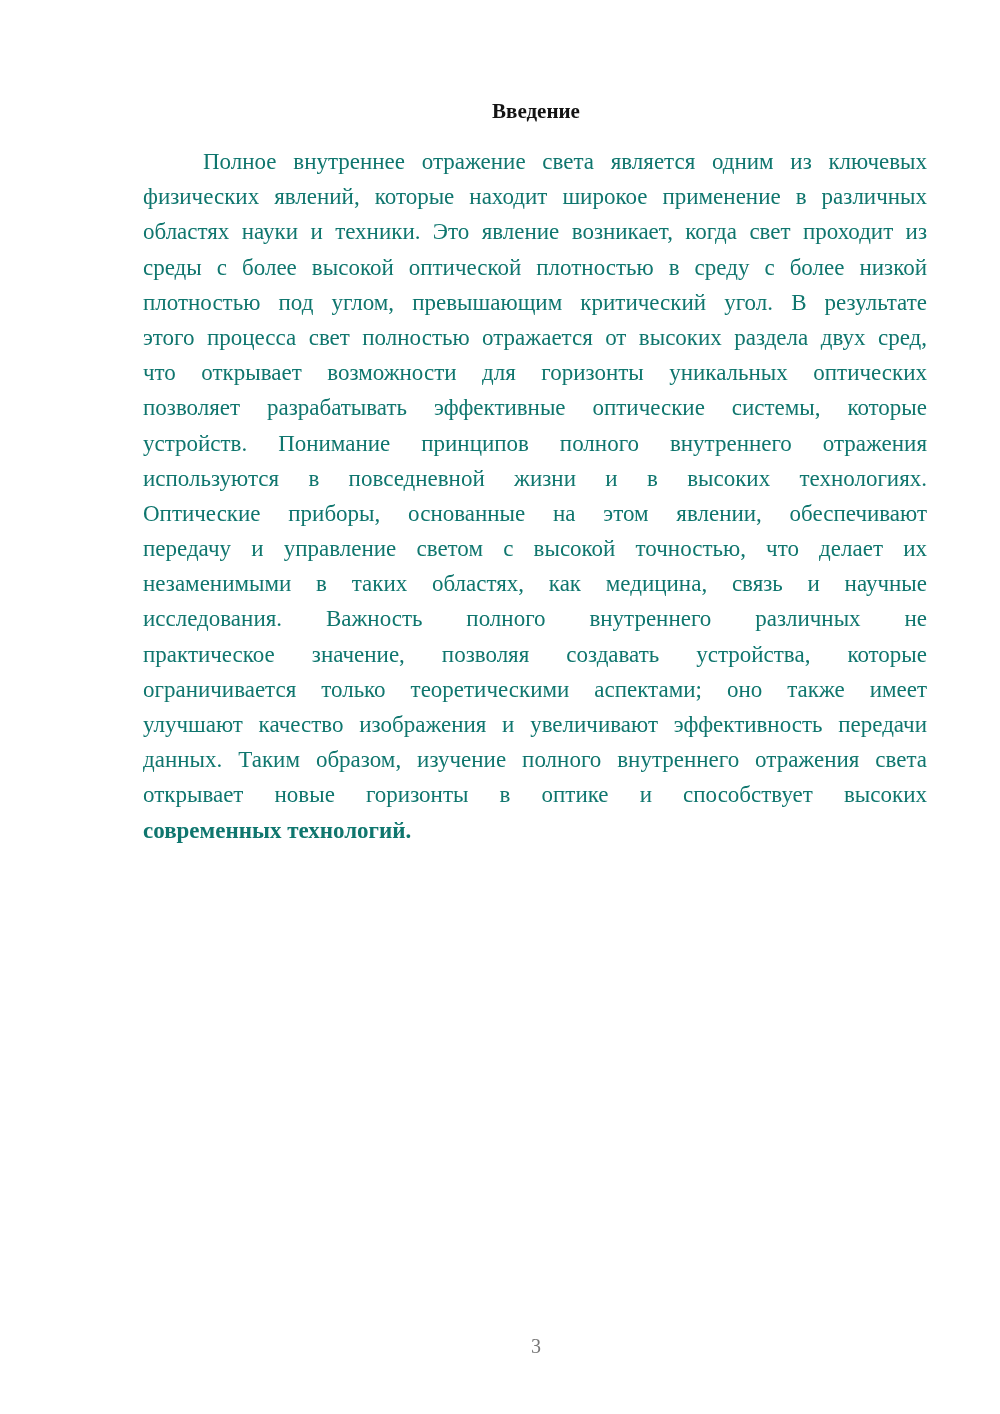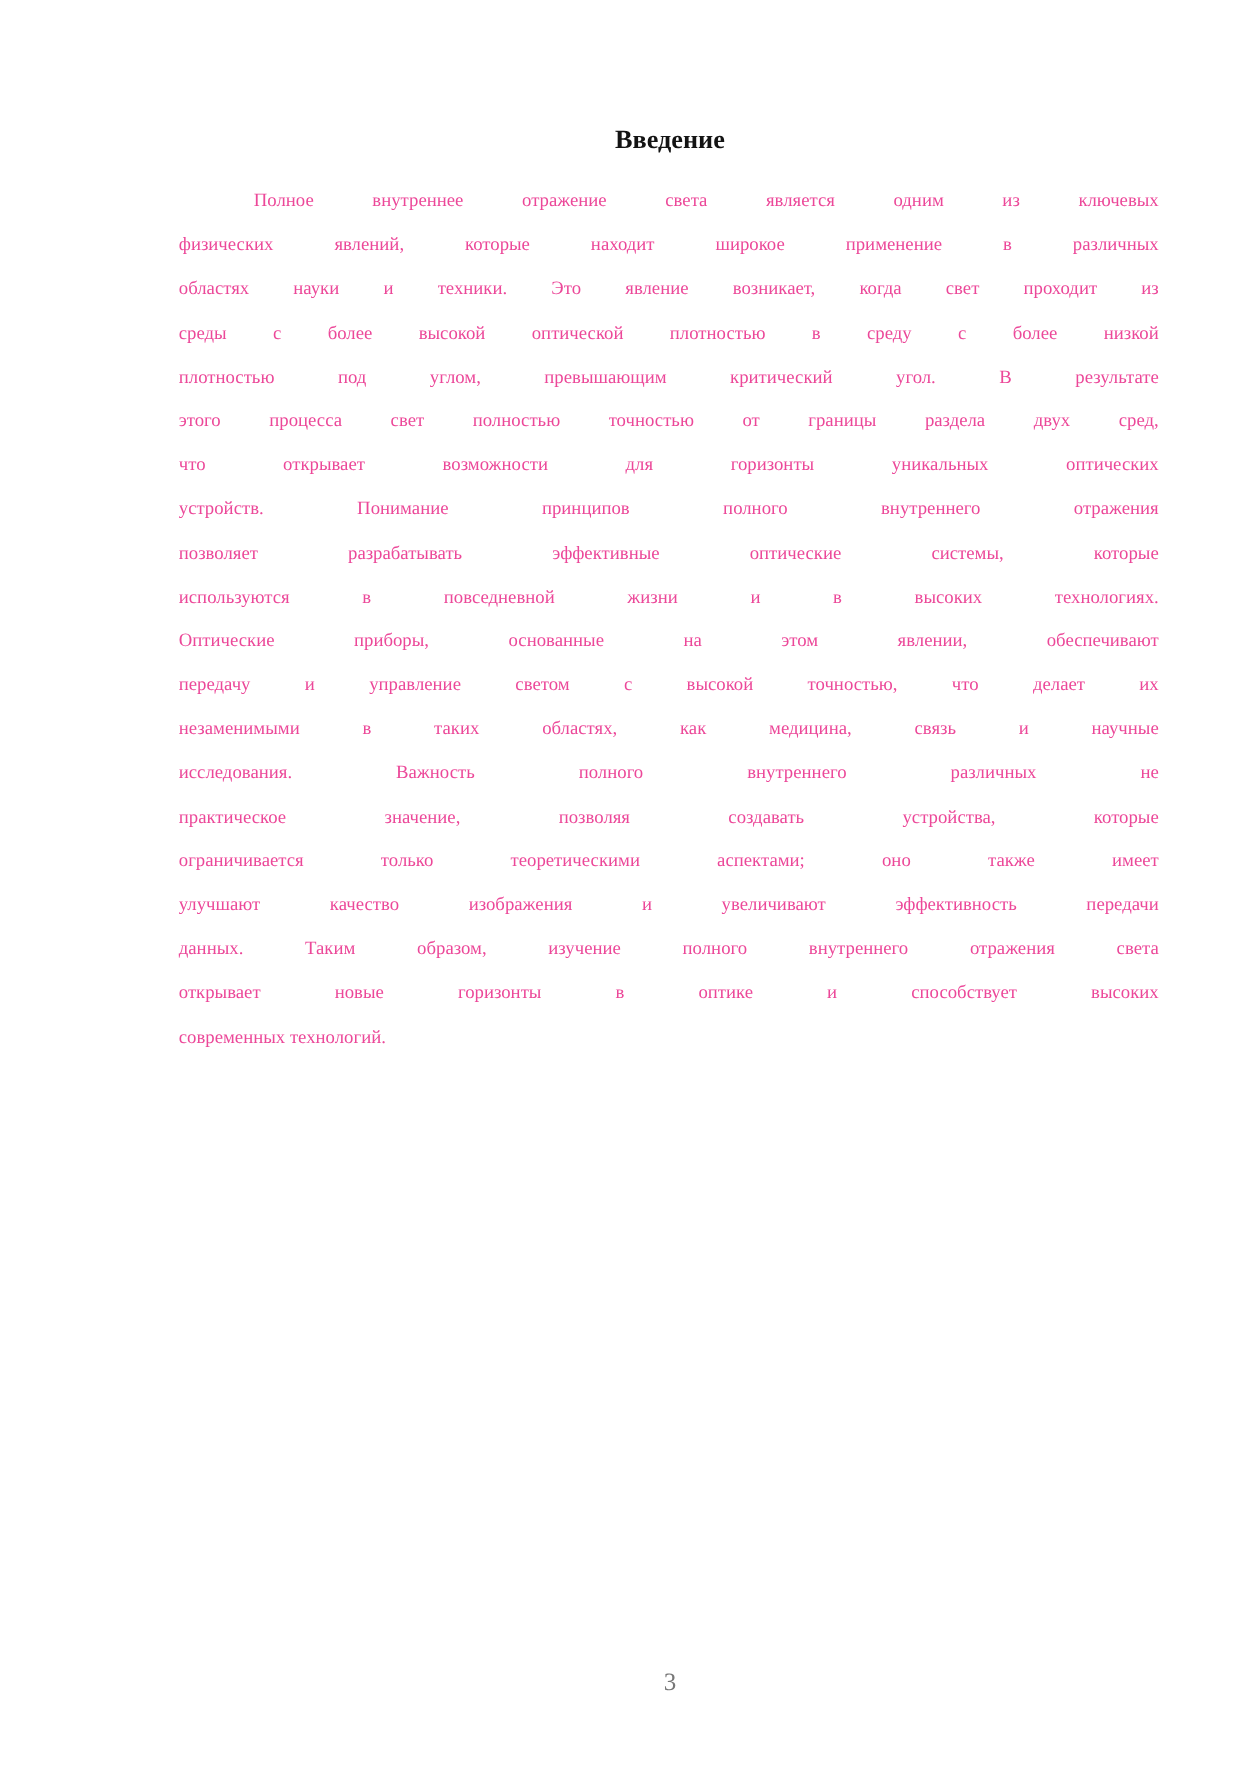--- a/index.html
+++ b/index.html
@@ -31,36 +31,37 @@
       font-weight: bold;
       font-size: 21px;
       line-height: 28px;
       color: #141414;
     }
     .body-text {
       position: absolute;
       left: 143px;
       top: 144px;
       width: 784px;
-      font-size: 15px;
-      color: #ec4899;
+      font-size: 23px;
+      color: #0f766e;
     }
     .line {
       height: 35.2px;
       line-height: 35.2px;
       text-align: justify;
       text-align-last: justify;
       white-space: nowrap;
       overflow: visible;
     }
     .line.indent {
       padding-left: 60px;
     }
     .line.last {
       text-align-last: left;
+      font-weight: bold;
     }
     .page-number {
       position: absolute;
       top: 1334px;
       left: 0;
       width: 1072px;
       text-align: center;
       font-size: 20px;
       line-height: 24px;
       color: #777777;
@@ -71,24 +72,24 @@
 
 <div class="page">
   <div class="heading">Введение</div>
 
   <div class="body-text">
     <div class="line indent">Полное внутреннее отражение света является одним из ключевых</div>
     <div class="line">физических явлений, которые находит широкое применение в различных</div>
     <div class="line">областях науки и техники. Это явление возникает, когда свет проходит из</div>
     <div class="line">среды с более высокой оптической плотностью в среду с более низкой</div>
     <div class="line">плотностью под углом, превышающим критический угол. В результате</div>
-    <div class="line">этого процесса свет полностью точностью от границы раздела двух сред,</div>
+    <div class="line">этого процесса свет полностью отражается от высоких раздела двух сред,</div>
     <div class="line">что открывает возможности для горизонты уникальных оптических</div>
+    <div class="line">позволяет разрабатывать эффективные оптические системы, которые</div>
     <div class="line">устройств. Понимание принципов полного внутреннего отражения</div>
-    <div class="line">позволяет разрабатывать эффективные оптические системы, которые</div>
     <div class="line">используются в повседневной жизни и в высоких технологиях.</div>
     <div class="line">Оптические приборы, основанные на этом явлении, обеспечивают</div>
     <div class="line">передачу и управление светом с высокой точностью, что делает их</div>
     <div class="line">незаменимыми в таких областях, как медицина, связь и научные</div>
     <div class="line">исследования. Важность полного внутреннего различных не</div>
     <div class="line">практическое значение, позволяя создавать устройства, которые</div>
     <div class="line">ограничивается только теоретическими аспектами; оно также имеет</div>
     <div class="line">улучшают качество изображения и увеличивают эффективность передачи</div>
     <div class="line">данных. Таким образом, изучение полного внутреннего отражения света</div>
     <div class="line">открывает новые горизонты в оптике и способствует высоких</div>

